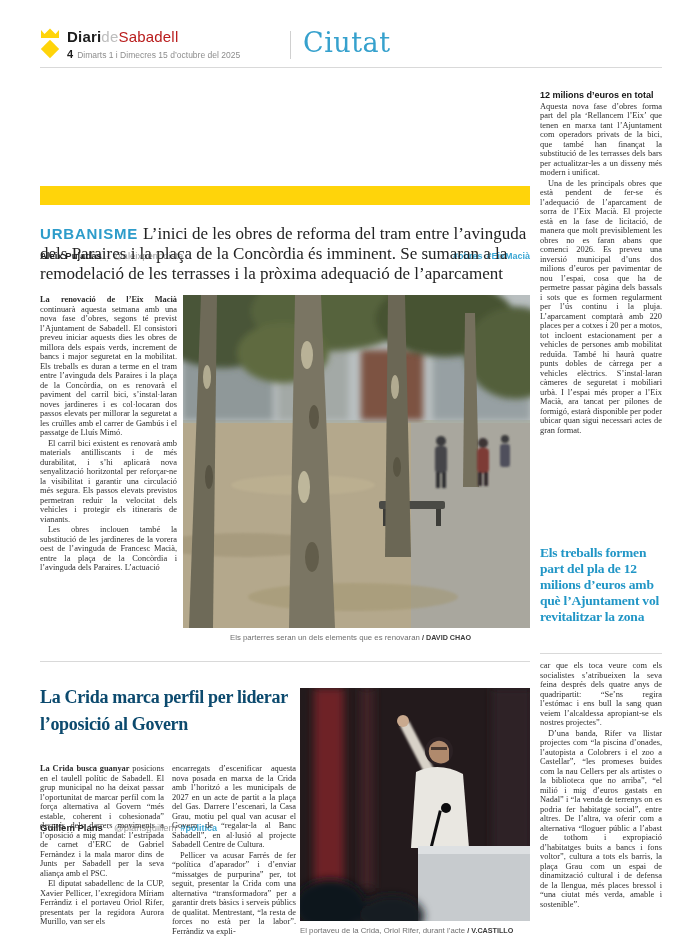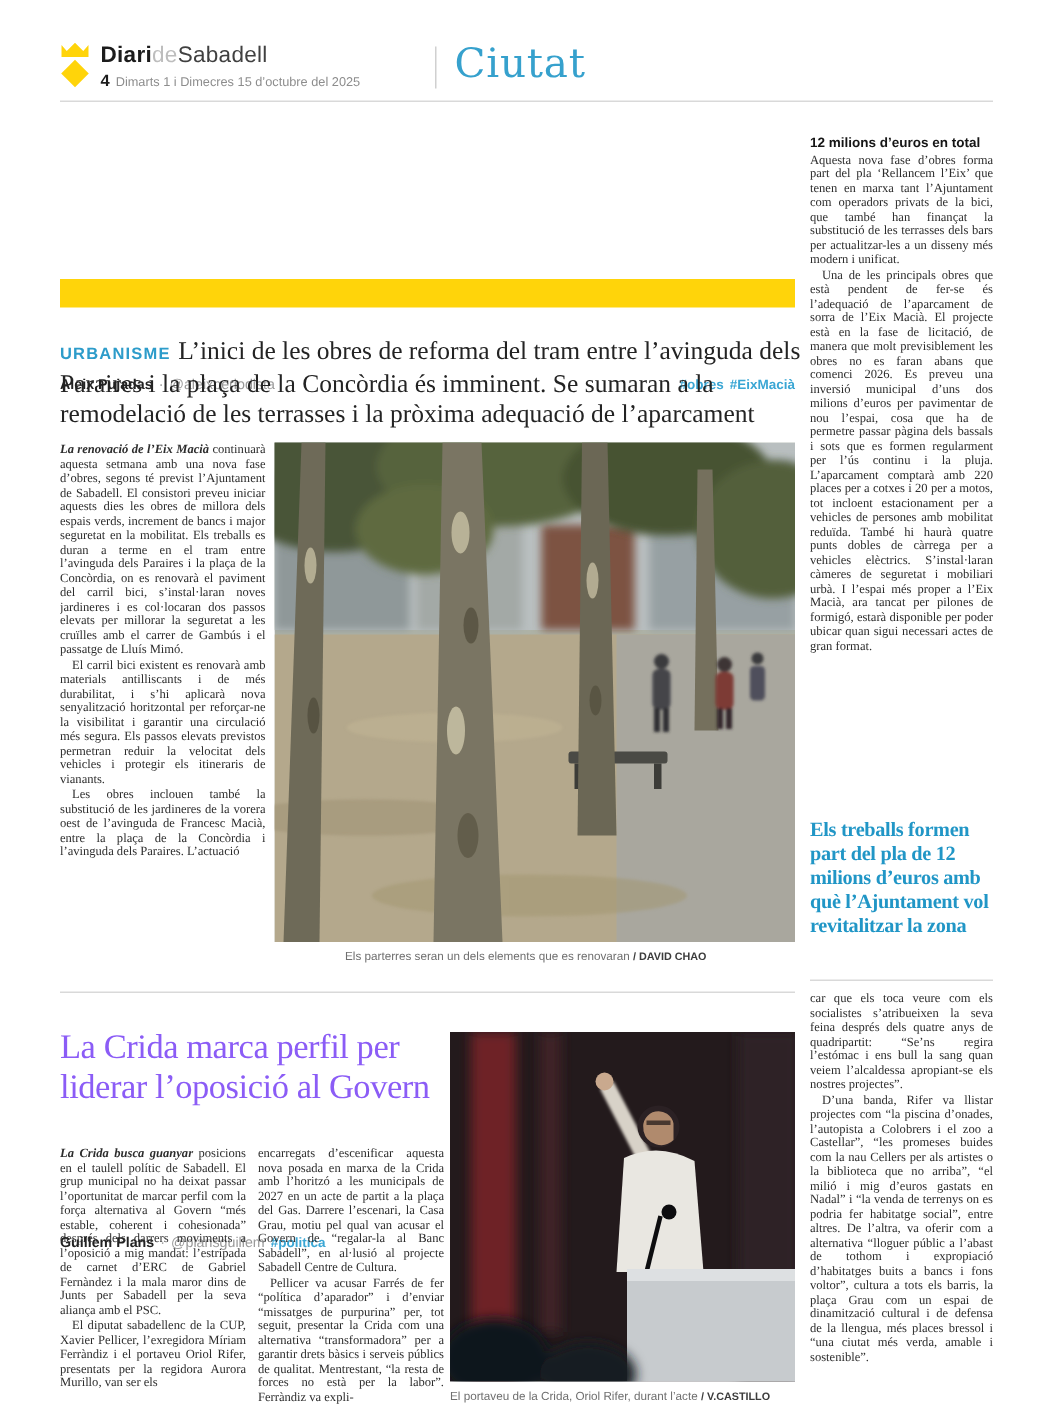--- a/index.html
+++ b/index.html
@@ -4,43 +4,43 @@
 <style>
   html,body{margin:0;padding:0;background:#ffffff;}
   #page{position:relative;width:700px;height:945px;background:#fff;overflow:hidden;
         font-family:"Liberation Serif",serif;color:#1e1e1e;}
   .abs{position:absolute;}
   .rule{position:absolute;height:1px;background:#d9d9d9;}
   
   .brand-line{font-family:"Liberation Sans",sans-serif;font-size:15px;line-height:16px;letter-spacing:0.2px;}
   .brand-bold{font-weight:700;color:#1c1c1c;}
   .brand-de{color:#bdbdbd;}
-  .brand-city{color:#404040;}
+  .brand-city{color:#b91c1c;}
   .date-line{font-family:"Liberation Sans",sans-serif;font-size:8.5px;color:#8d8d8d;margin-top:3px;}
   .page-num{font-weight:700;color:#1c1c1c;font-size:11px;margin-right:4px;}
   .section-title{font-family:"DejaVu Serif",serif;font-size:27px;color:#36a1cd;letter-spacing:0.5px;}
   .vdiv{position:absolute;width:1px;background:#d0d0d0;}
   
   .h1{font-weight:700;font-size:40px;line-height:45px;letter-spacing:-0.8px;color:#141414;}
   .yellowbar{position:absolute;background:#ffd40a;}
   .byline{font-family:"Liberation Sans",sans-serif;font-size:9.5px;color:#9a9a9a;display:flex;align-items:baseline;gap:4px;}
   .author{font-weight:700;color:#222;}
   .tags{font-family:"Liberation Sans",sans-serif;font-size:9px;font-weight:700;color:#3aa6d4;display:flex;gap:4px;margin-top:43px;}
   .lead{font-size:17px;line-height:20px;color:#232323;}
-  .kicker{font-family:"Liberation Sans",sans-serif;font-weight:700;font-size:11px;color:#2d9cca;letter-spacing:0.8px;margin-right:5px;}
+  .kicker{font-family:"Liberation Sans",sans-serif;font-weight:700;font-size:15px;color:#2d9cca;letter-spacing:0.8px;margin-right:5px;}
   .bodycol{font-size:8.4px;line-height:9.5px;text-align:justify;color:#2d2d2d;overflow:hidden;}
   .bodycol p{margin:0;}
   .bodycol p + p{text-indent:8px;margin-top:1px;}
-  .lead-in{font-weight:700;font-style:italic;}
+  .lead-in{font-weight:700;}
   .subhead{font-family:"Liberation Sans",sans-serif;font-weight:700;font-size:9px;color:#161616;margin:5px 0 2px 0;text-align:left;}
   .pullquote{font-weight:700;font-size:13.5px;line-height:16px;color:#2196c6;letter-spacing:-0.2px;}
   .caption{font-family:"Liberation Sans",sans-serif;font-size:7.8px;color:#6f6f6f;}
   .credit{font-weight:700;color:#3c3c3c;font-size:7.2px;}
   
-  .h2{font-weight:400;font-size:23px;line-height:27px;letter-spacing:-0.3px;color:#8b5cf6;}
+  .h2{font-weight:700;font-size:18px;line-height:27px;letter-spacing:-0.3px;color:#0c4a6e;}
   .photo{position:absolute;display:block;}
 </style>
 </head>
 <body>
 
 <div id="page">
 
   <div class="abs" style="left:38px;top:27px;width:24px;height:36px;">
     <svg width="24" height="36" viewBox="0 0 24 36">
       <path d="M3 3 L6.5 7 L12 1.5 L17.5 7 L21 3 L21 11 L3 11 Z" fill="#ffd40a"></path>

